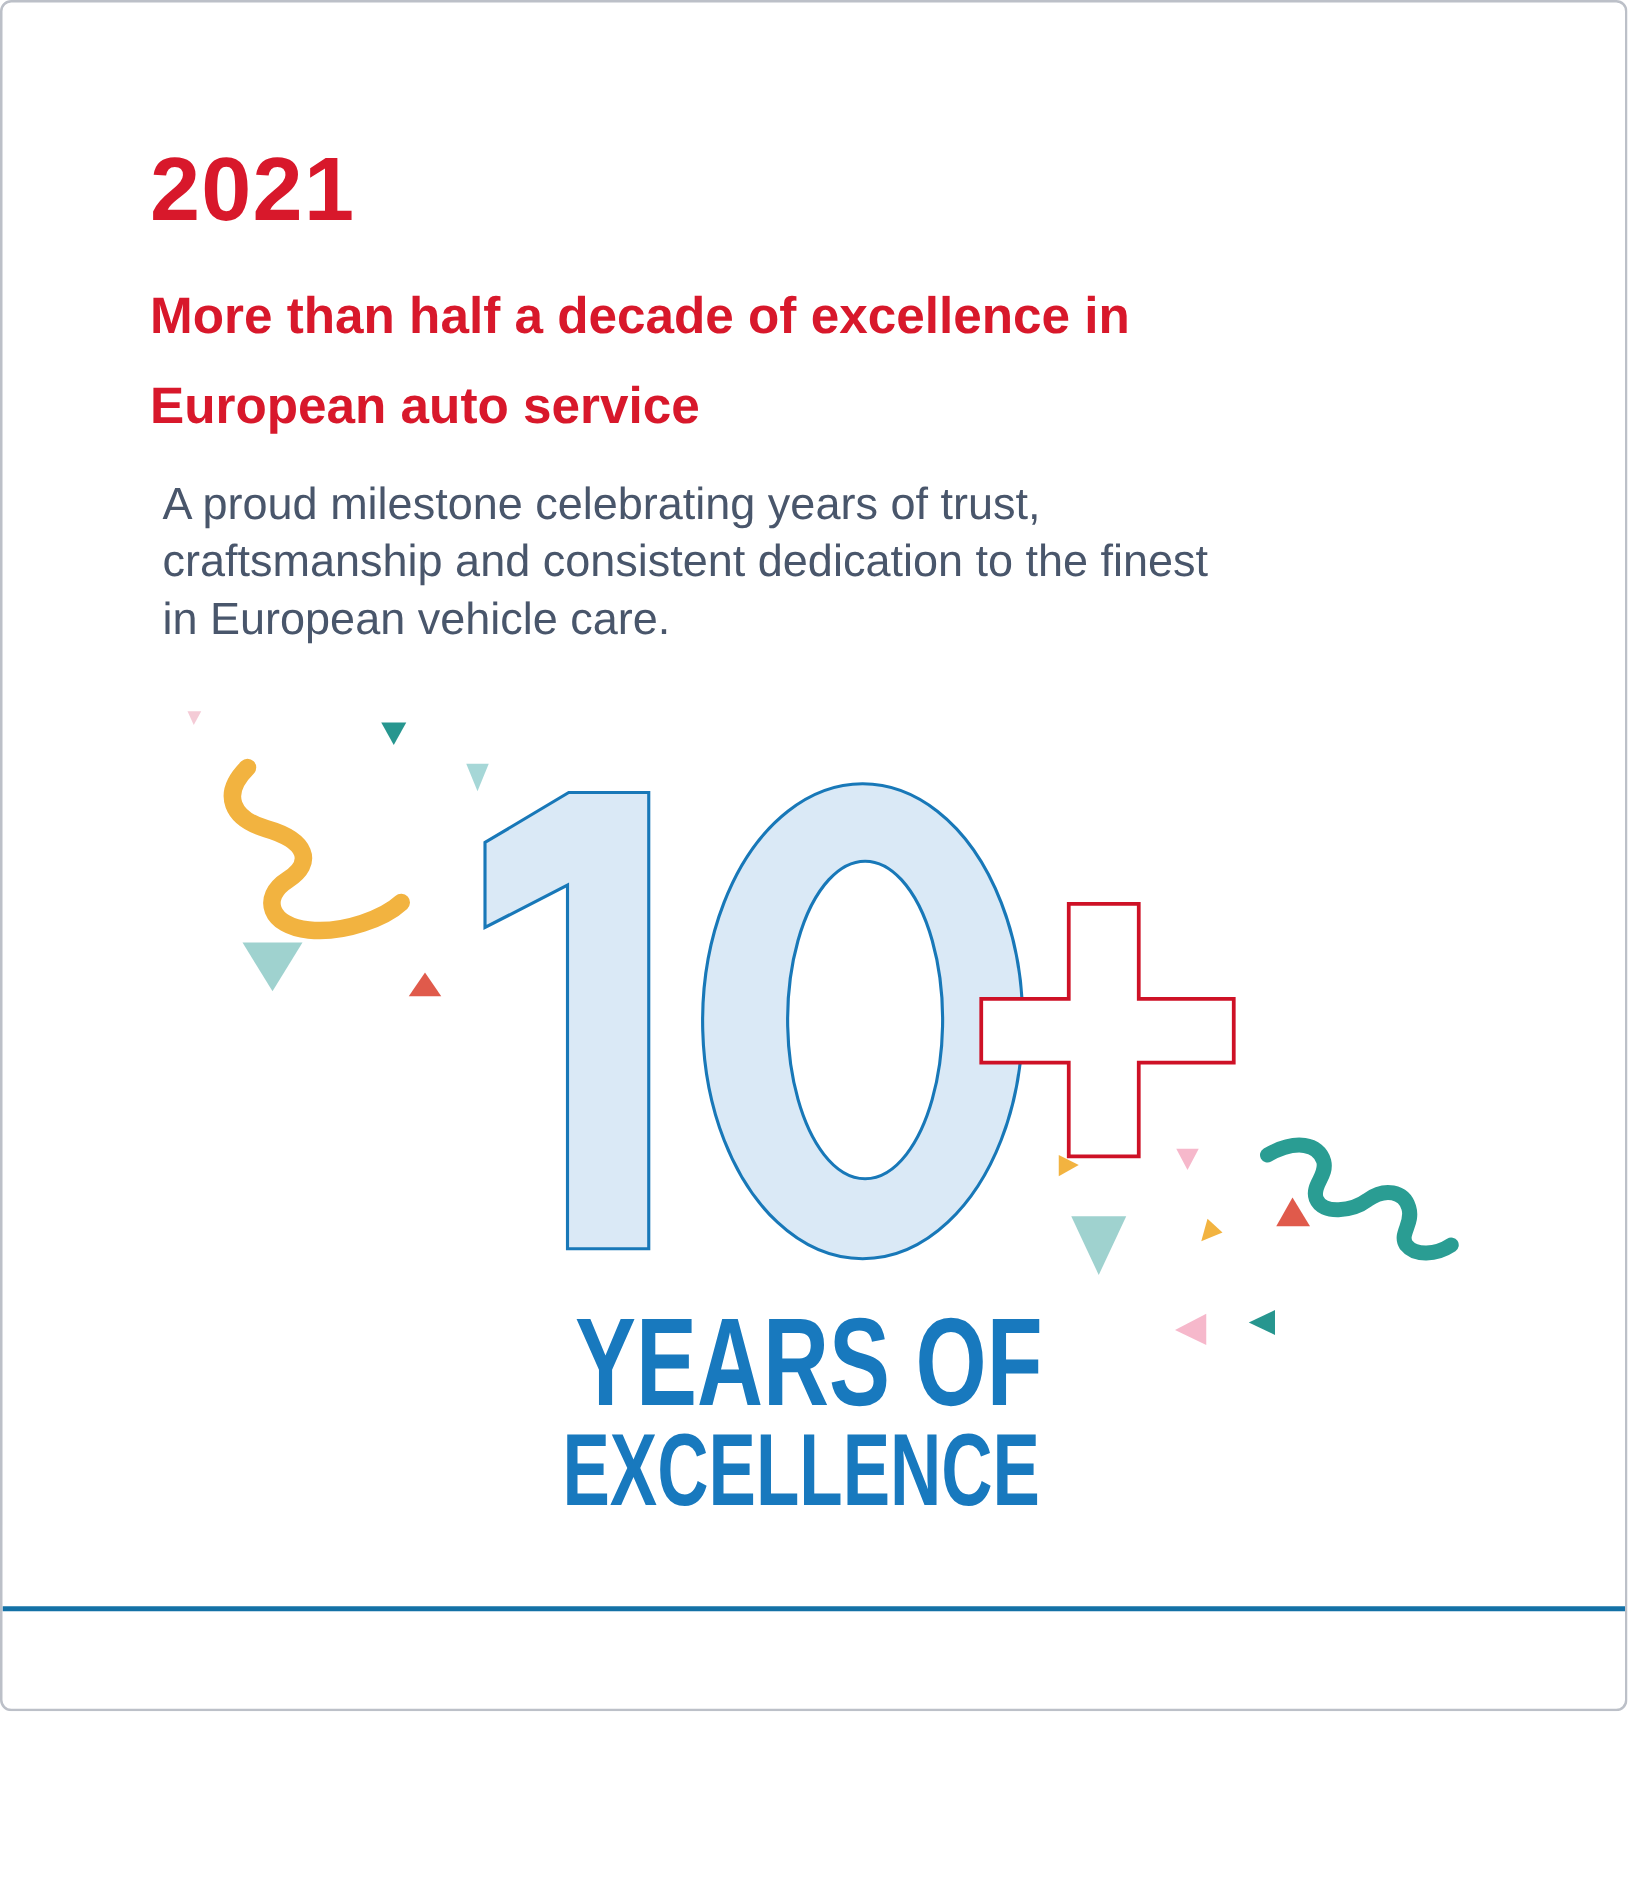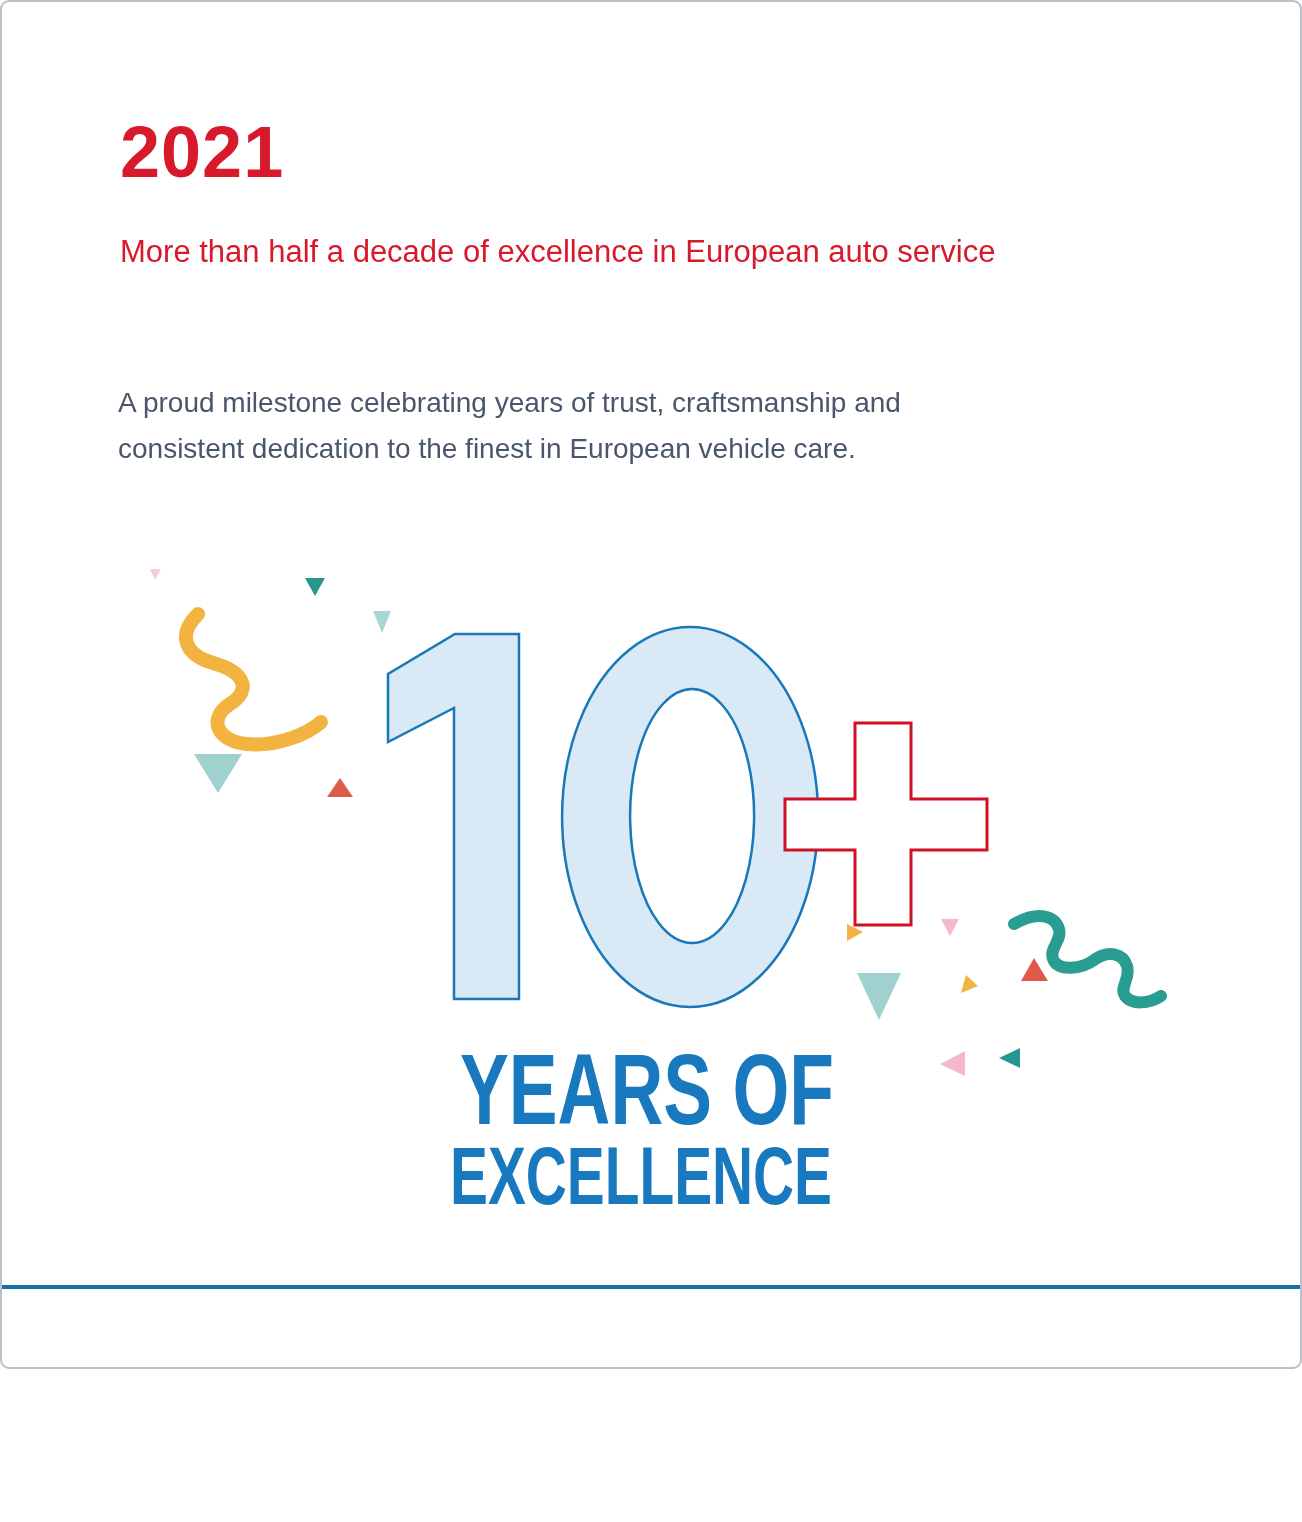--- a/index.html
+++ b/index.html
@@ -14,26 +14,26 @@
     font-family:"Liberation Sans", sans-serif;
   }
   .year{
     position:absolute;left:118px;top:114px;
     font-size:72px;font-weight:bold;line-height:1;
     letter-spacing:1px;
     color:var(--c-red,#d8182b);
   }
   .heading{
     position:absolute;left:118px;top:214px;width:940px;
-    font-size:31px;font-weight:normal;line-height:72px;
+    font-size:41px;font-weight:bold;line-height:72px;
     color:var(--c-red,#d8182b);
   }
   .description{
-    position:absolute;left:116px;top:378px;width:860px;
-    font-size:28px;font-weight:400;line-height:46px;
+    position:absolute;left:128px;top:378px;width:860px;
+    font-size:36px;font-weight:400;line-height:46px;
     color:var(--c-slate,#49566b);
   }
   .illustration{
     position:absolute;left:0;top:550px;
   }
   .divider{
     position:absolute;left:0;right:0;top:1283px;height:4px;
     background:var(--c-divider,#1371a6);
   }
   svg text{

